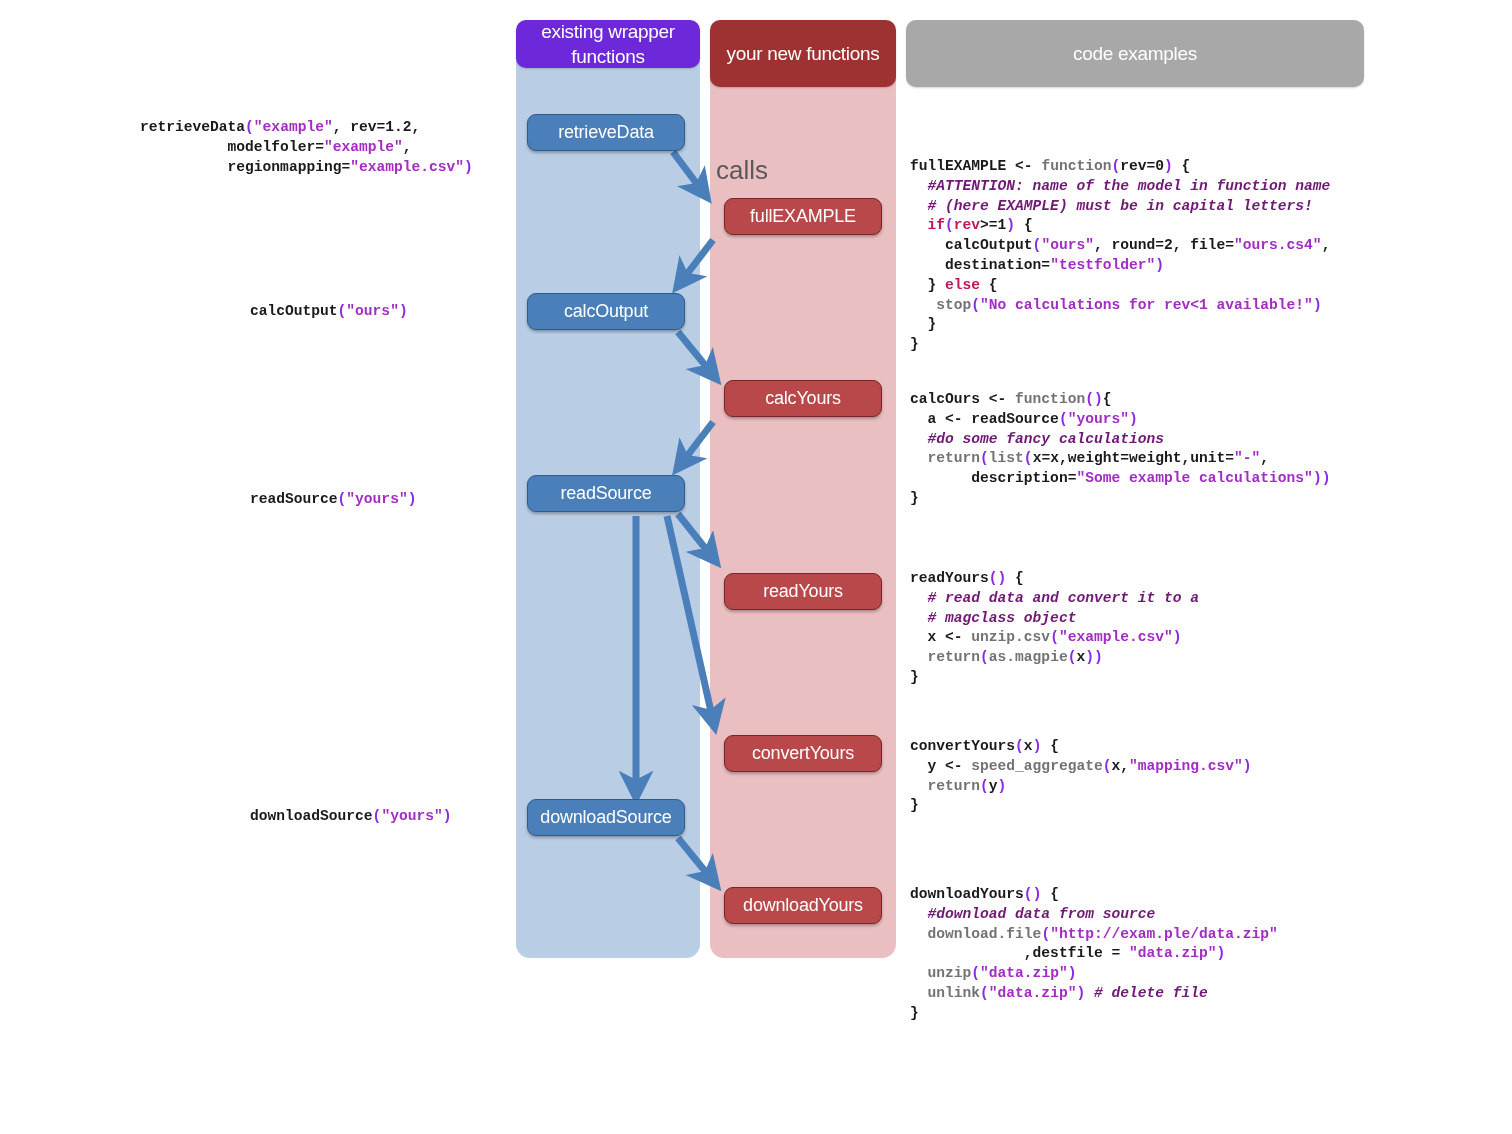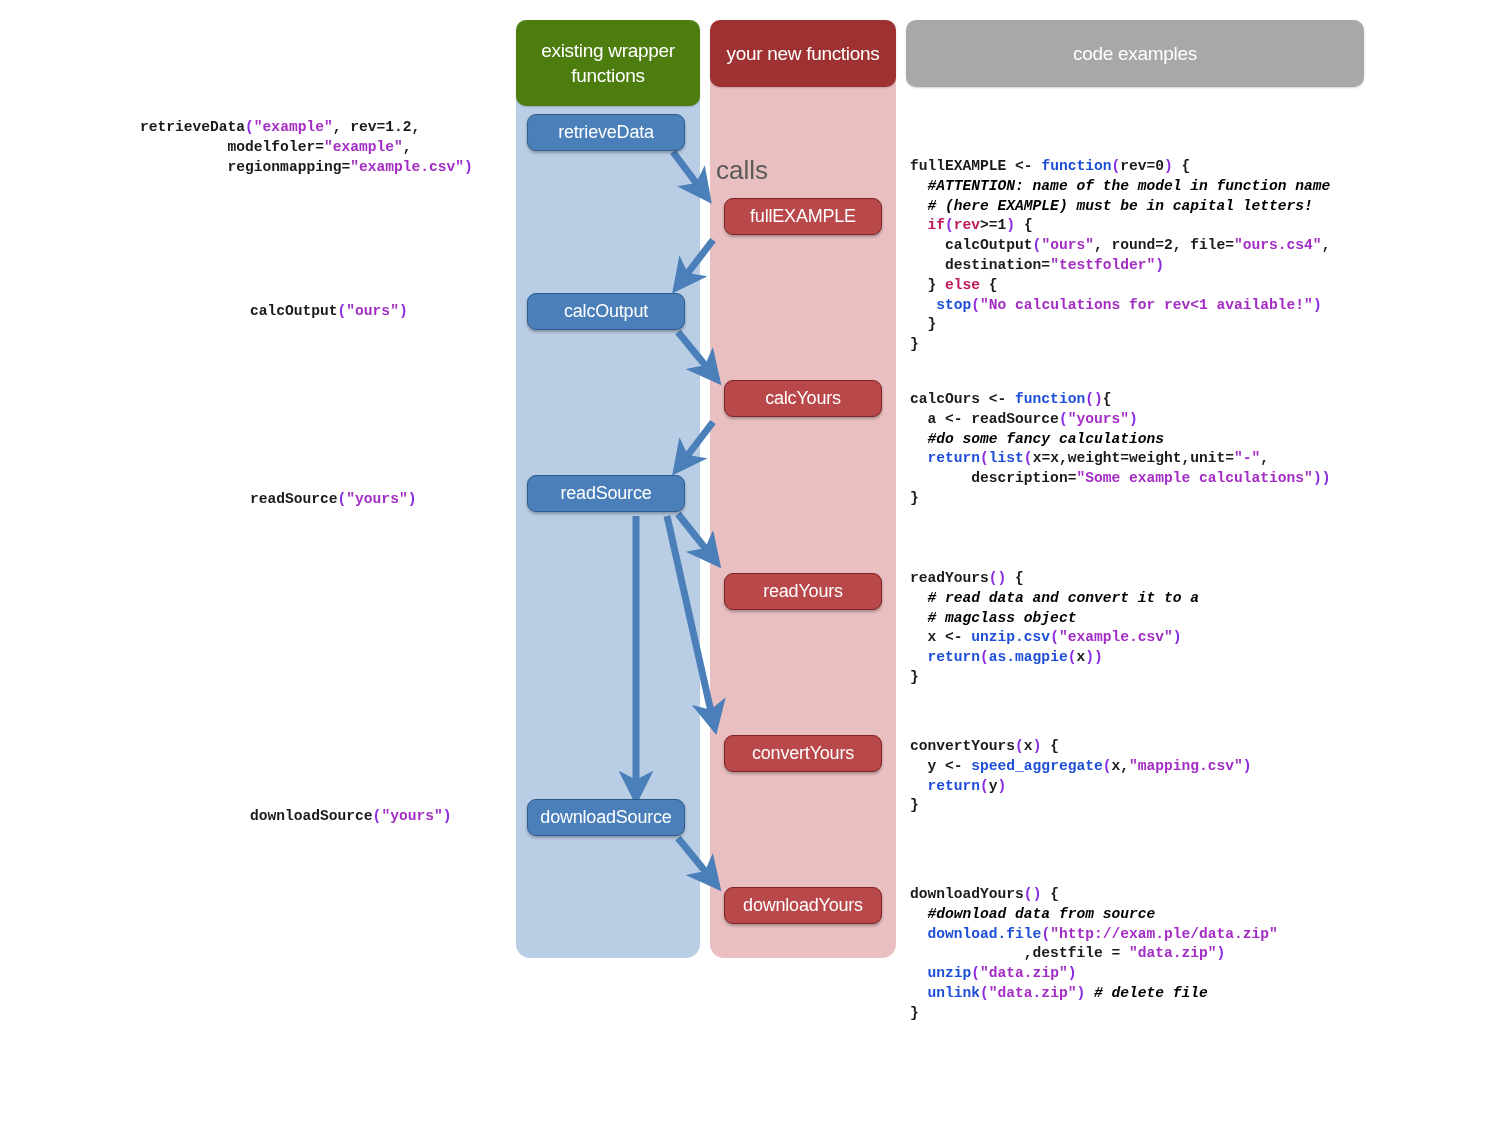--- a/index.html
+++ b/index.html
@@ -21,21 +21,21 @@
   .col-header{
     position:absolute;border-radius:10px;color:#ffffff;
     display:flex;align-items:center;justify-content:center;text-align:center;
     font-size:19px;line-height:1.32;font-weight:400;
     font-family:"Liberation Sans", sans-serif;
     letter-spacing:-0.3px;
     padding:0 10px;box-sizing:border-box;
     box-shadow:0 1px 2px rgba(0,0,0,.18);
   }
   #hdr-howto{left:180px;top:20px;width:326px;height:67px;background:#a8a8a8;}
-  #hdr-wrapper{left:516px;top:20px;width:184px;height:86px;background:#4d7c0f;}
+  #hdr-wrapper{left:516px;top:20px;width:184px;height:48px;background:#6d28d9;}
   #hdr-new{left:710px;top:20px;width:186px;height:67px;background:#9e3232;}
   #hdr-code{left:906px;top:20px;width:458px;height:67px;background:#a8a8a8;}
 
   
   .node{
     position:absolute;border-radius:9px;color:#fff;
     display:flex;align-items:center;justify-content:center;
     font-size:18px;font-family:"Liberation Sans", sans-serif;
     letter-spacing:-0.2px;
     box-sizing:border-box;
@@ -68,23 +68,23 @@
   
   .codeblock{
     position:absolute;
     font-family:"Liberation Mono","DejaVu Sans Mono",monospace;
     font-size:14.6px;line-height:19.8px;
     white-space:pre;
     color:#1a1a1a;
   }
   .codeblock.bold{font-weight:bold;}
   .tok-str{color:#a32cc4;}
-  .tok-fn{color:#1d4ed8;margin-top:16px;}
+  .tok-fn{color:#737373;margin-top:16px;}
   .tok-kw{color:#be185d;font-weight:bold;}
-  .tok-com{color:#000000;font-style:italic;}
+  .tok-com{color:#701a75;font-style:italic;}
   .tok-par{color:#8a2be2;}
 
   #left-1{left:140px;top:118px;}
   #left-2{left:250px;top:302px;}
   #left-3{left:250px;top:490px;}
   #left-4{left:250px;top:807px;}
 
   #code-1{left:910px;top:157px;}
   #code-2{left:910px;top:390px;}
   #code-3{left:910px;top:569px;}

